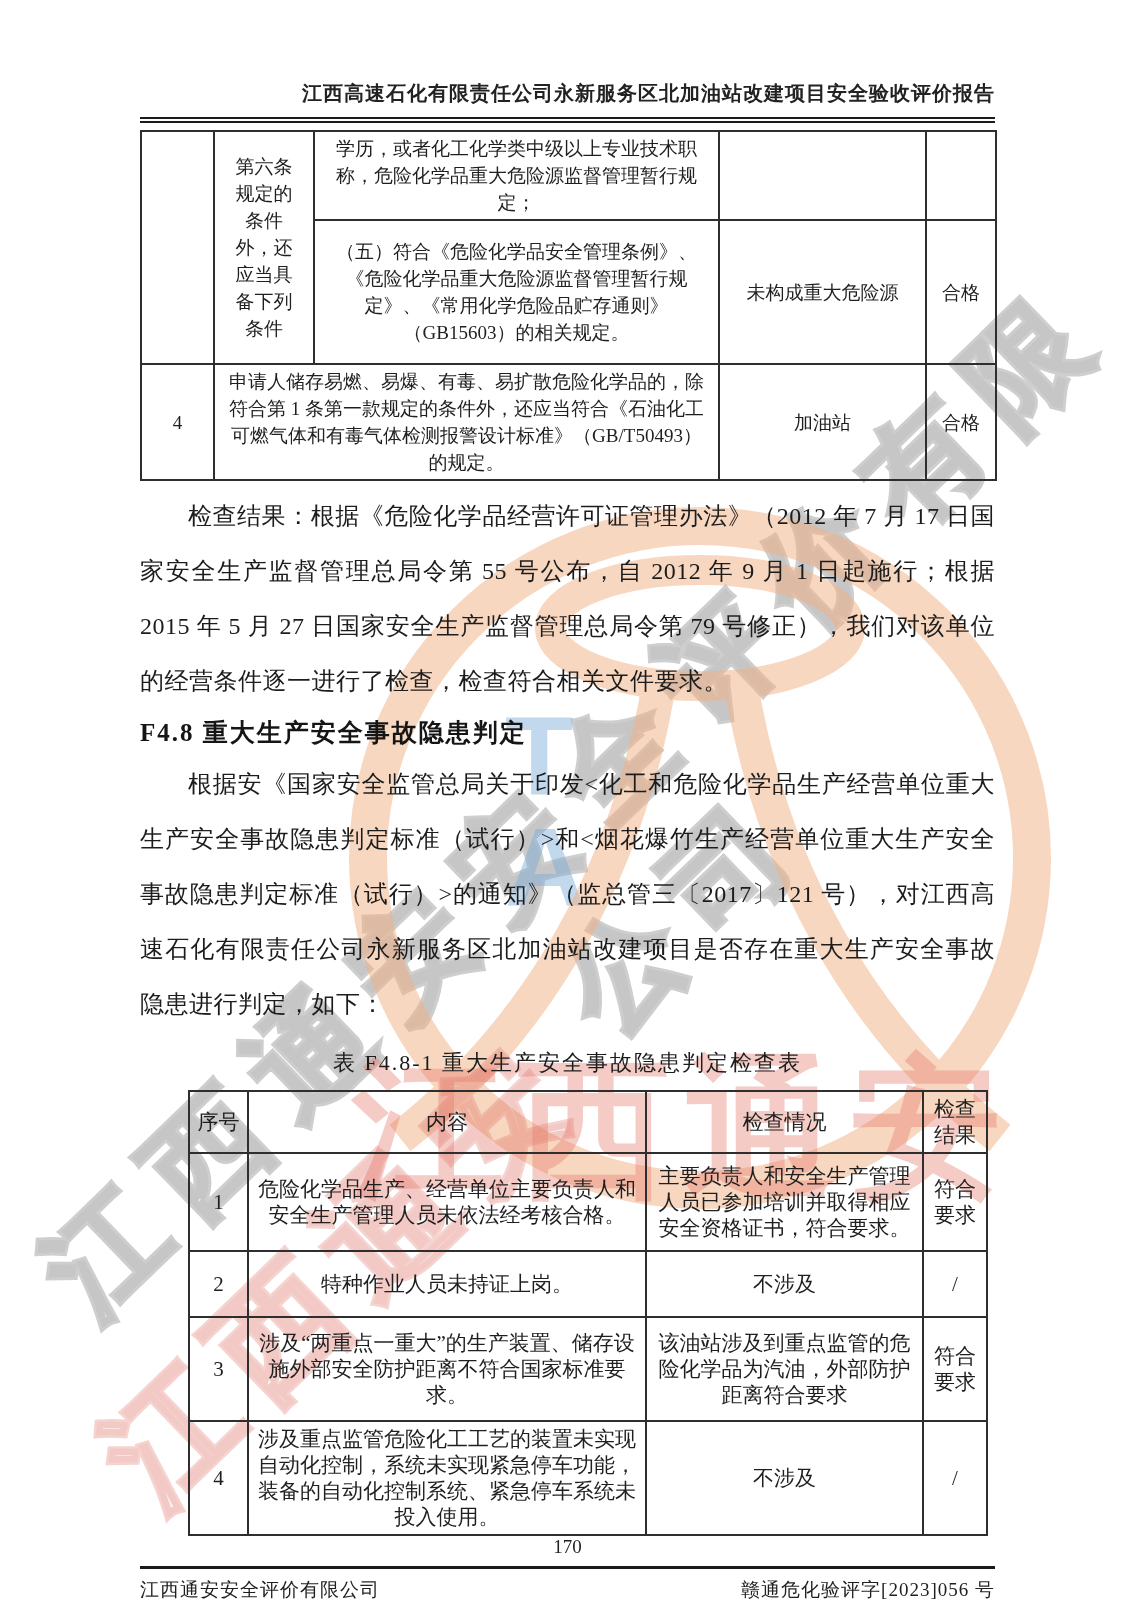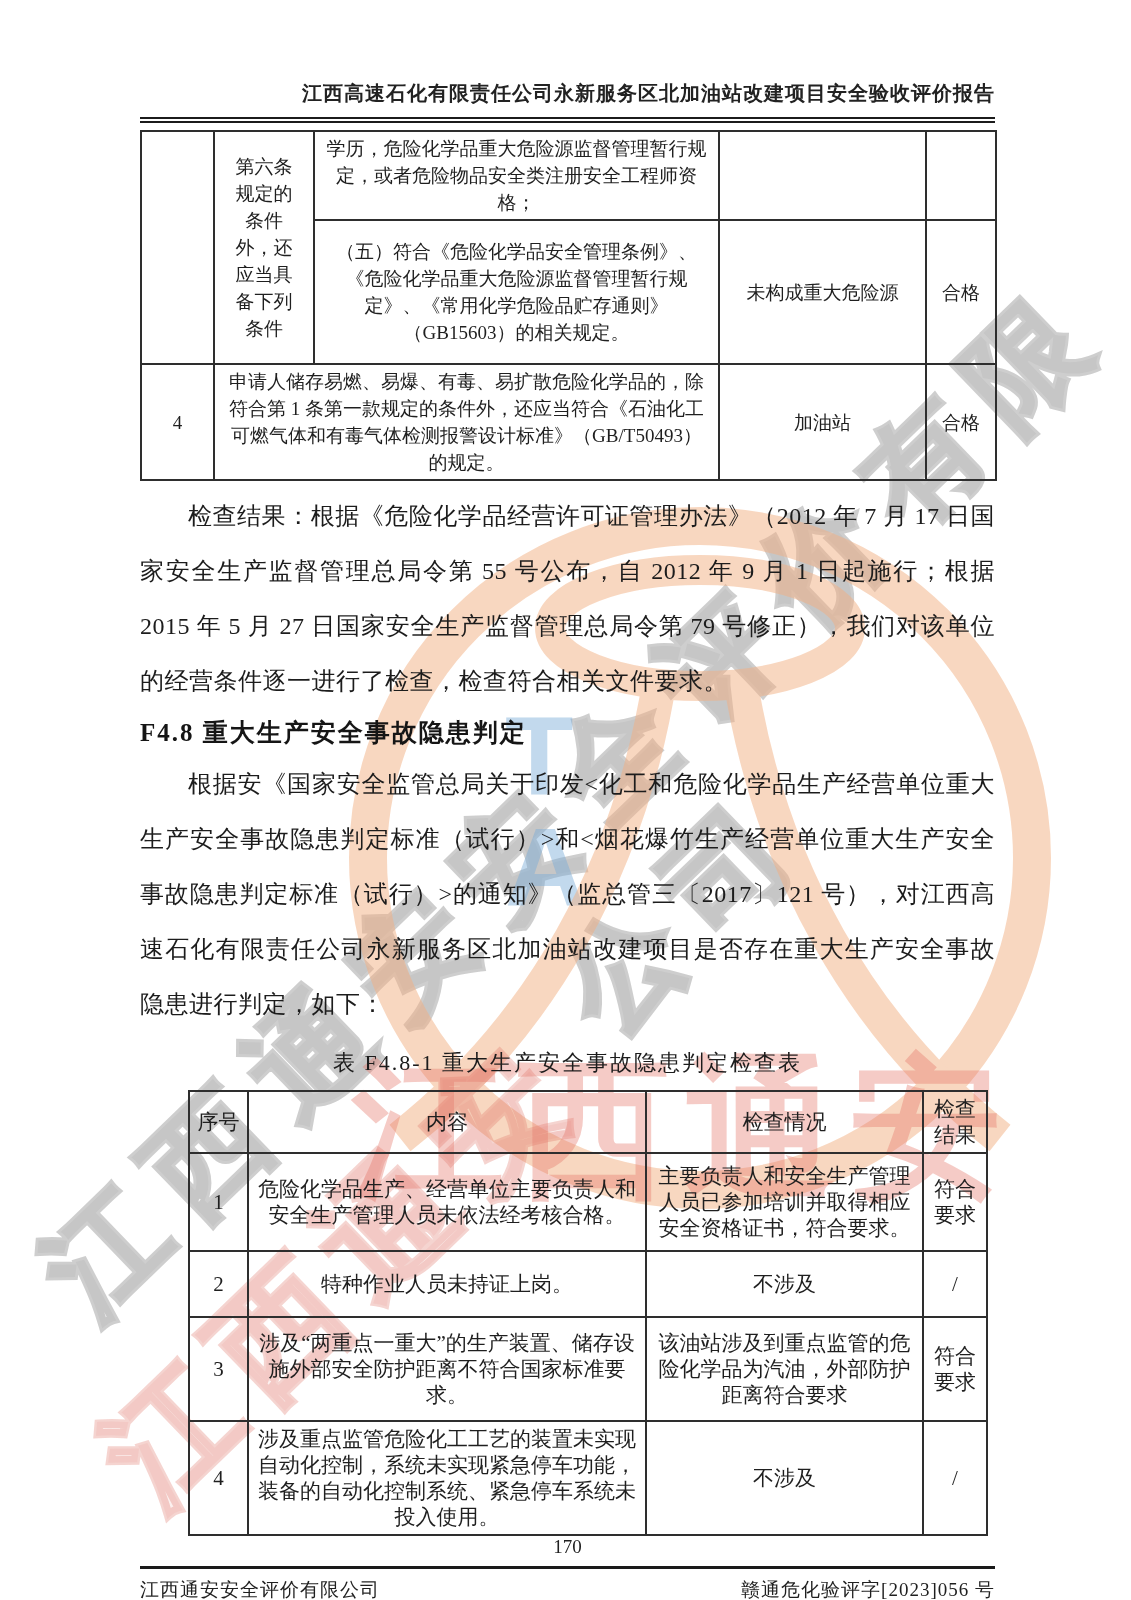--- a/index.html
+++ b/index.html
@@ -150,21 +150,21 @@
       <tbody>
           <tr class="r-a">
         <td rowspan="2"></td>
         <td rowspan="2" class="clause-cell">第六条
 规定的
 条件
 外，还
 应当具
 备下列
 条件</td>
-        <td>学历，危险化学品重大危险源监督管理暂行规定，或者危险物品安全类注册安全工程师资格；</td>
+        <td>学历，或者化工化学类中级以上专业技术职称，危险化学品重大危险源监督管理暂行规定；</td>
         <td></td>
         <td></td>
       </tr>
       <tr class="r-b">
         <td>（五）符合《危险化学品安全管理条例》、《危险化学品重大危险源监督管理暂行规定》、《常用化学危险品贮存通则》（GB15603）的相关规定。</td>
         <td>未构成重大危险源</td>
         <td>合格</td>
       </tr>
       <tr class="r-c">
         <td>4</td>

